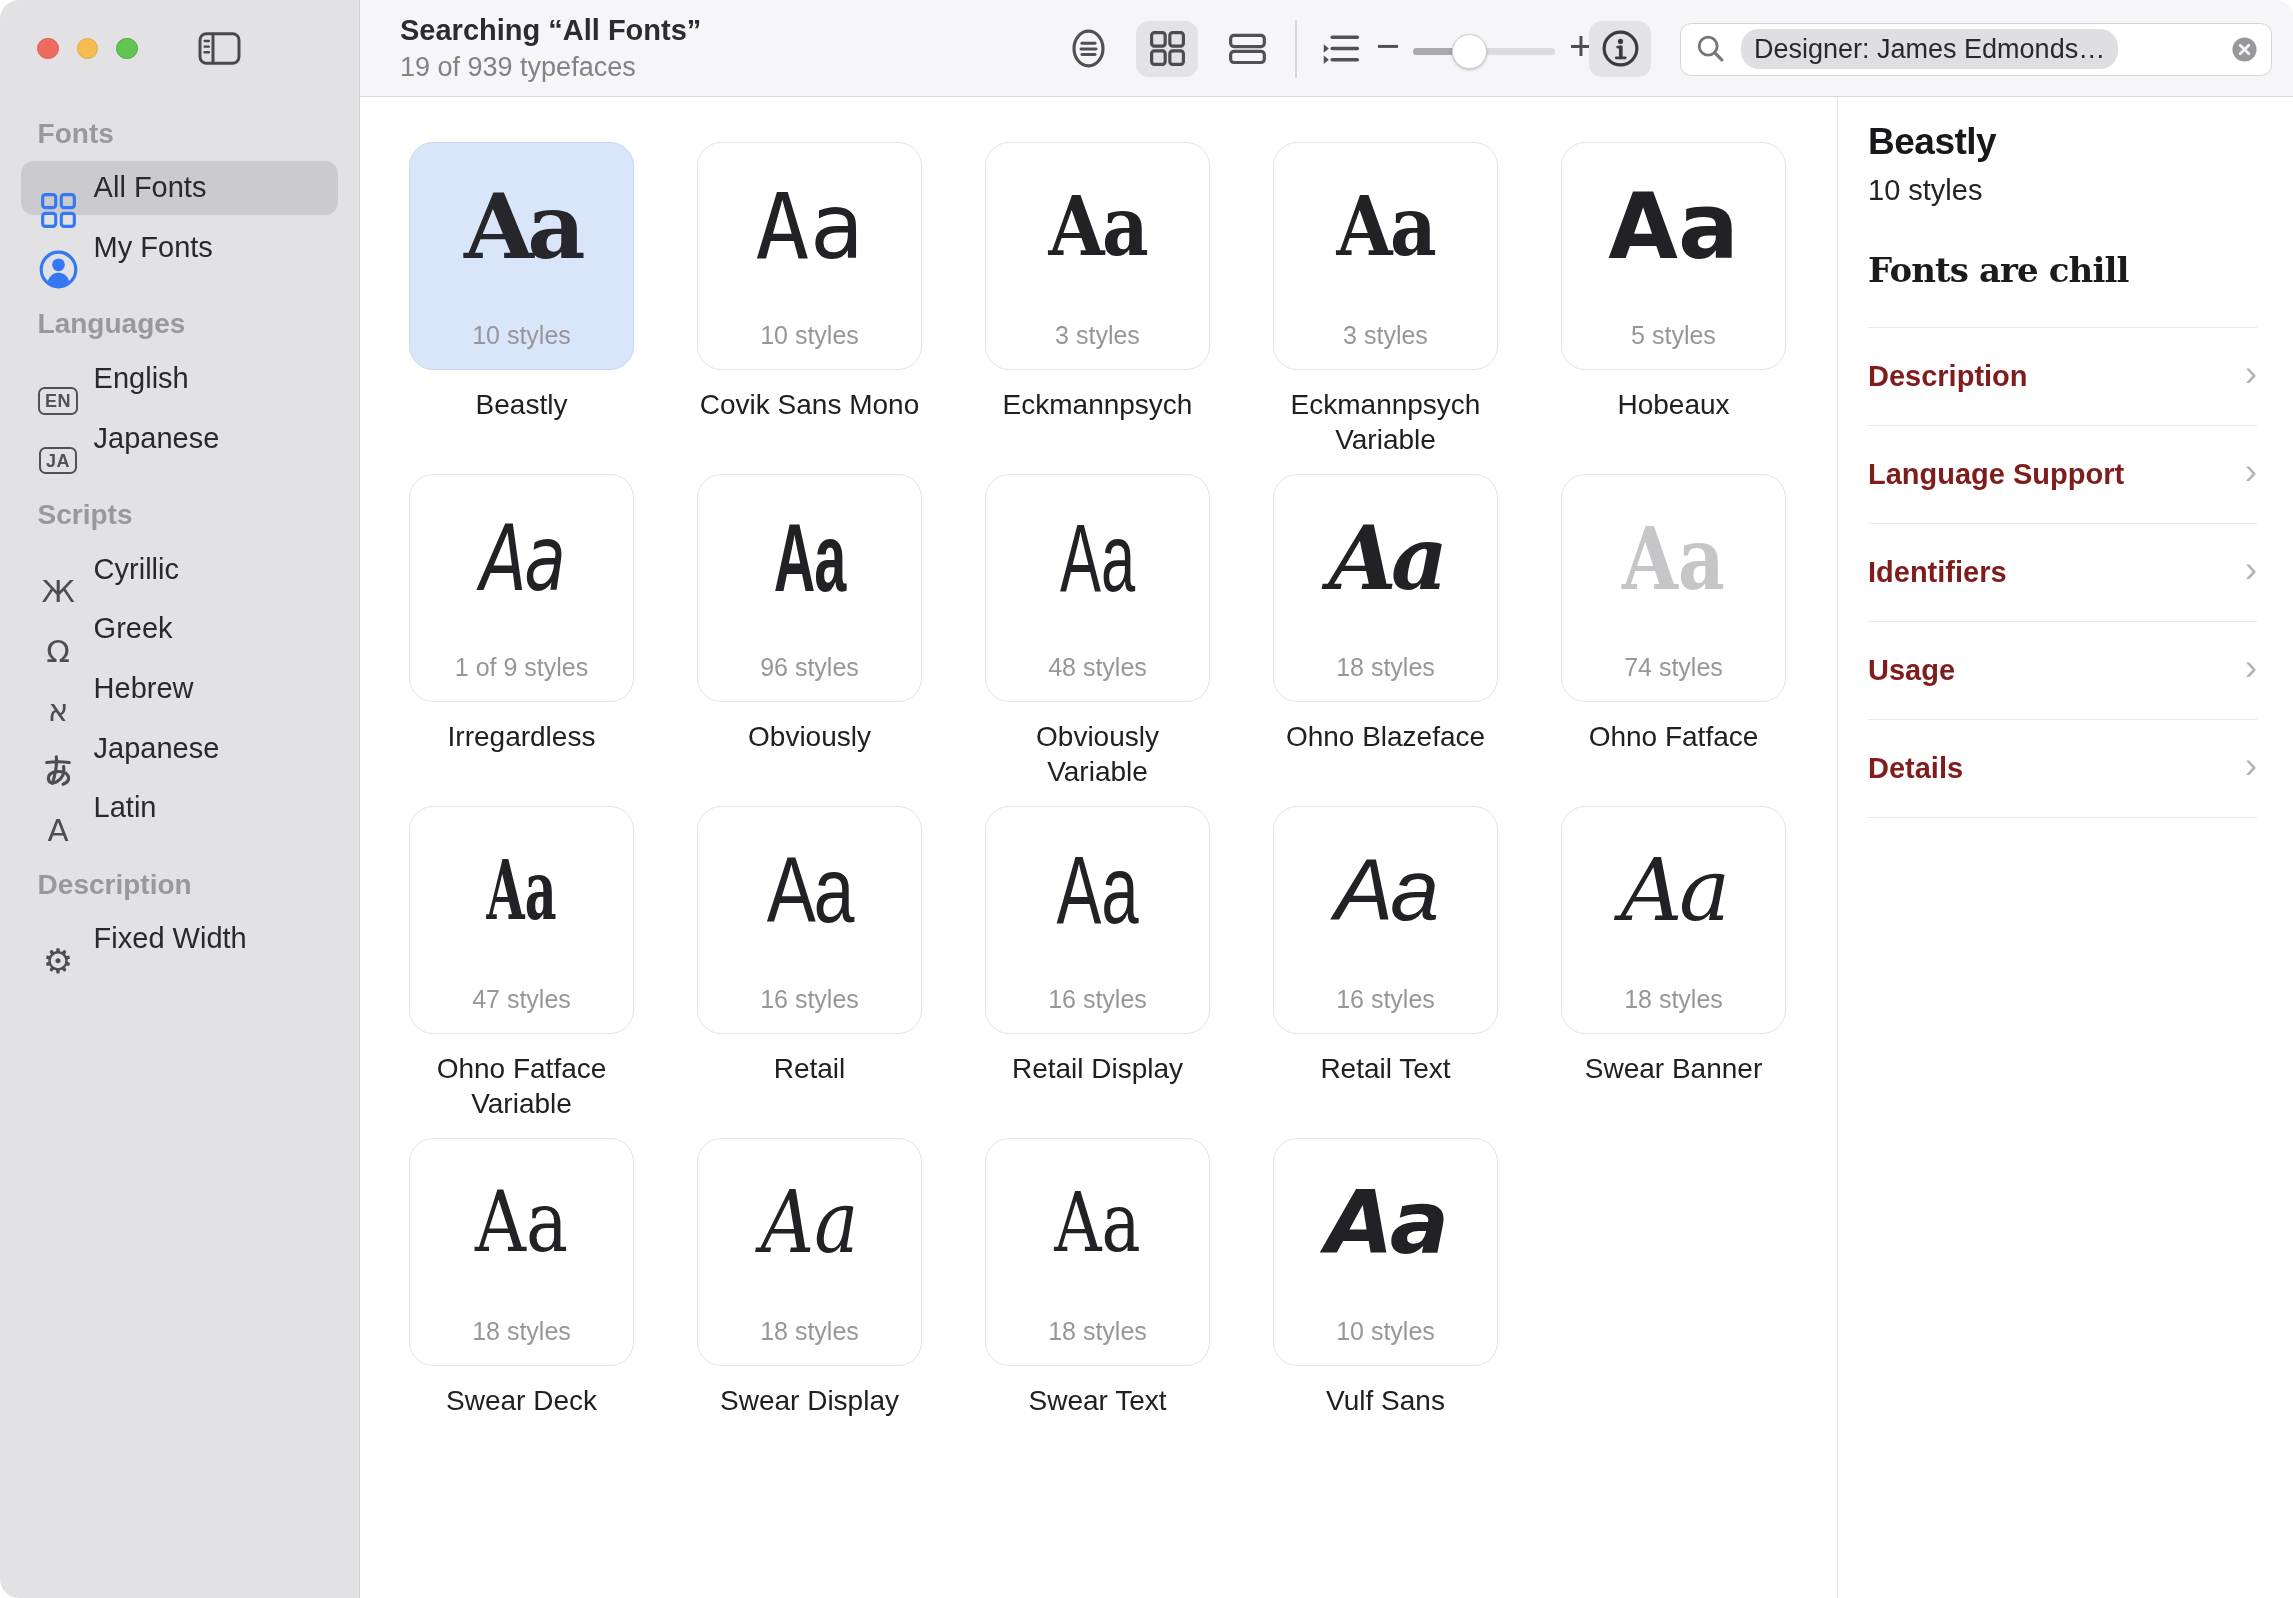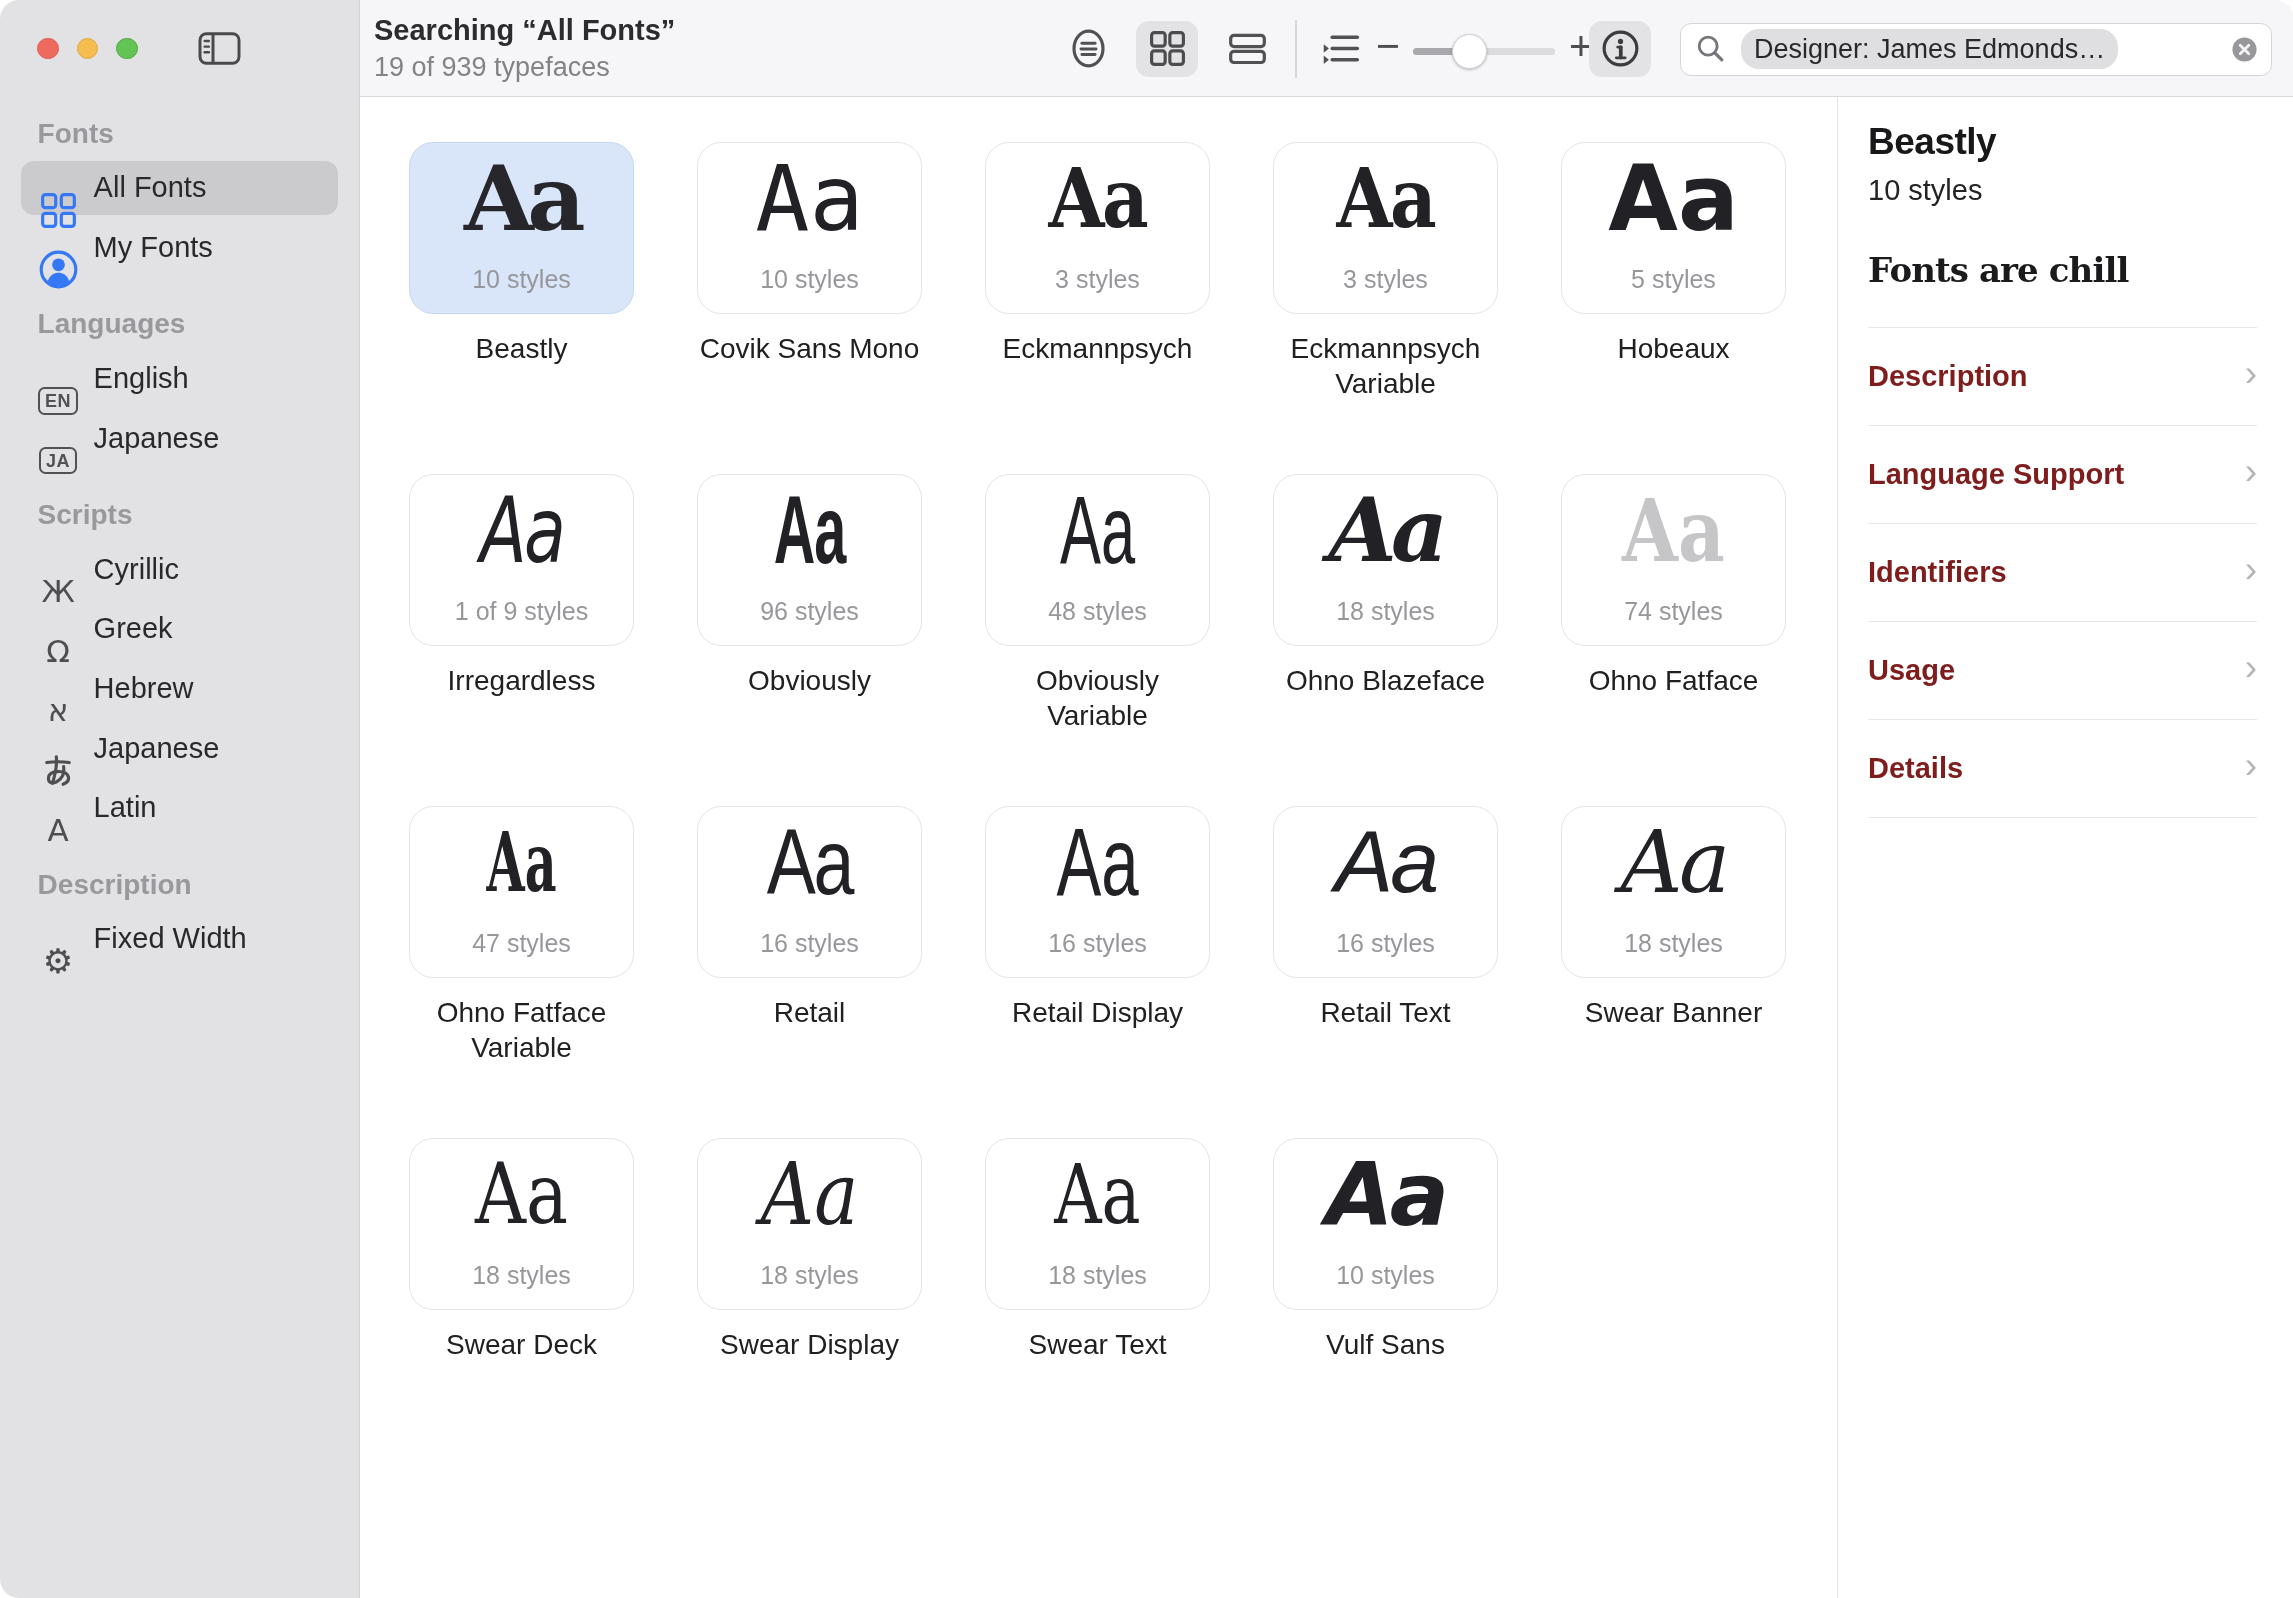--- a/index.html
+++ b/index.html
@@ -44,21 +44,21 @@
   }
   .glyph { font-size:31px; color:#4e4e51; font-family:"DejaVu Sans",sans-serif; line-height:1; }
   .glyph.gear { font-size:34px; }
 
   
   .main { flex:1; display:flex; flex-direction:column; position:relative; }
   .toolbar {
     position:relative; height:97px; min-height:97px;
     background:#f6f5f7; border-bottom:1.9px solid #d9d8da;
   }
-  .title-block { position:absolute; left:14px; top:14px; }
+  .title-block { position:absolute; left:40px; top:14px; }
   .tb-title { font-size:29px; font-weight:700; color:#2c2c2e; }
   .tb-sub { font-size:27px; color:#828287; margin-top:4.7px; }
   .tb-btn {
     position:absolute; top:20.6px; width:62px; height:56px; border-radius:13px;
     display:flex; align-items:center; justify-content:center;
   }
   .tb-btn.active { background:#e3e2e5; }
   .tb-vdiv { position:absolute; left:935px; top:19.7px; width:1.9px; height:58px; background:#d8d7d9; }
   .zoom-sign { position:absolute; top:22.5px; font-size:41px; color:#4e4e52; font-weight:400; }
   .slider { position:absolute; left:1053px; top:34px; width:142px; height:34px; }
@@ -81,21 +81,21 @@
 
   
   .content { flex:1; display:flex; background:#ffffff; overflow:hidden; }
   .grid-area {
     width:1477px; min-width:1477px; padding:45px 52px 0 49px;
     display:grid; grid-template-columns:repeat(5,225px); column-gap:63px; row-gap:51px;
     align-content:start;
   }
   .card { width:225px; height:281px; position:relative; }
   .tile {
-    position:relative; width:225px; height:172px; background:#ffffff;
+    position:relative; width:225px; height:228px; background:#ffffff;
     border:1.9px solid #e5e5e7; border-radius:24px;
   }
   .card.selected .tile { background:#d9e6f9; border-color:#c5d8f4; }
   .sample {
     position:absolute; top:0; left:0; right:0; bottom:60px;
     display:flex; align-items:center; justify-content:center;
     color:#222226; white-space:nowrap;
   }
   .card.dimmed .sample { color:#c6c6c9; }
   .styles-label {

